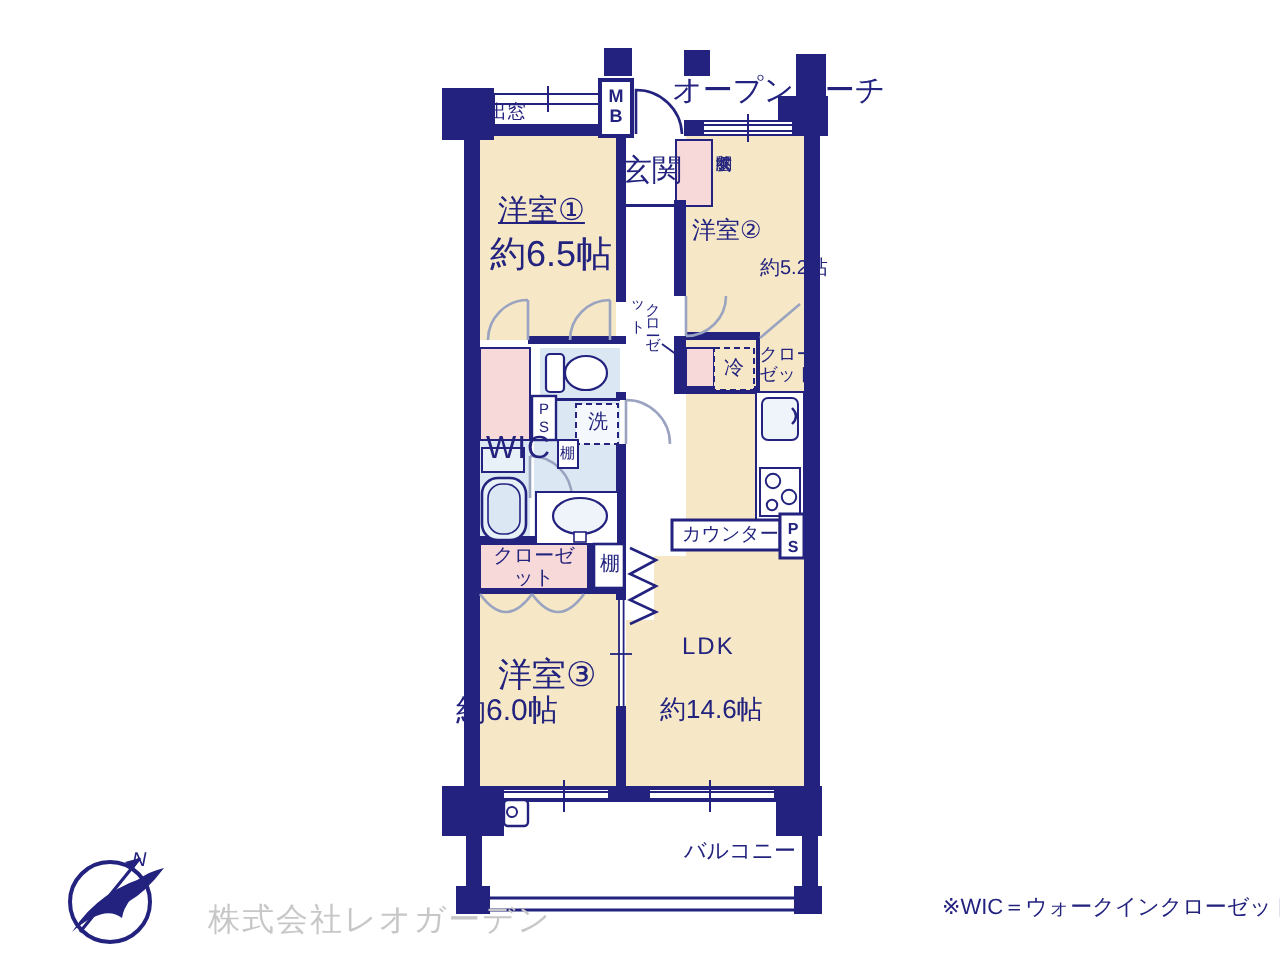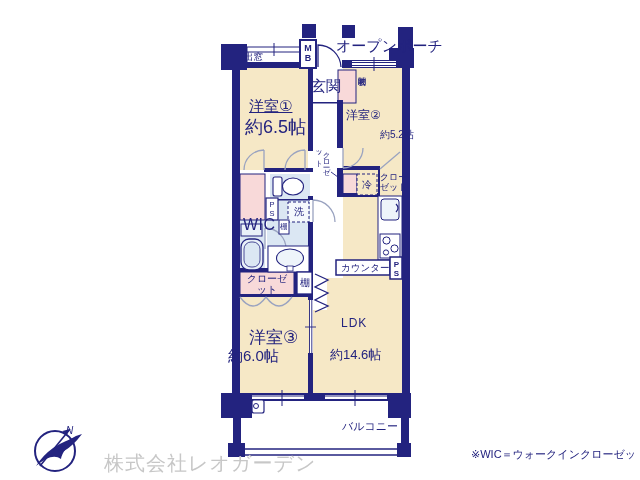--- a/index.html
+++ b/index.html
@@ -212,16 +212,16 @@
 <div class="lbl" style="left:341px;top:263px;font-size:9.5px;text-align:center;">カウンター</div>
 <div class="lbl v" style="left:392px;top:260px;font-size:8px;height:18px;font-weight:bold;">PS</div>
 
 <div class="lbl" style="left:249px;top:329px;font-size:17px;">洋室③</div>
 <div class="lbl" style="left:228px;top:348px;font-size:15px;">約6.0帖</div>
 <div class="lbl" style="left:341px;top:317px;font-size:12px;letter-spacing:1px;">LDK</div>
 <div class="lbl" style="left:330px;top:348px;font-size:13px;">約14.6帖</div>
 
 <div class="lbl" style="left:296px;top:420px;font-size:11px;margin-left:46px;">バルコニー</div>
 <div class="lbl" style="left:66px;top:425px;font-size:10px;font-style:italic;">N</div>
-<div class="lbl gray" style="left:104px;top:452px;font-size:20px;letter-spacing:1px;">株式会社レオガーデン</div>
+<div class="lbl gray" style="left:104px;top:452px;font-size:16px;letter-spacing:1px;">株式会社レオガーデン</div>
 <div class="lbl" style="left:471px;top:448px;font-size:11px;">※WIC＝ウォークインクローゼット</div>
 
 </div>
 
 </body></html>

